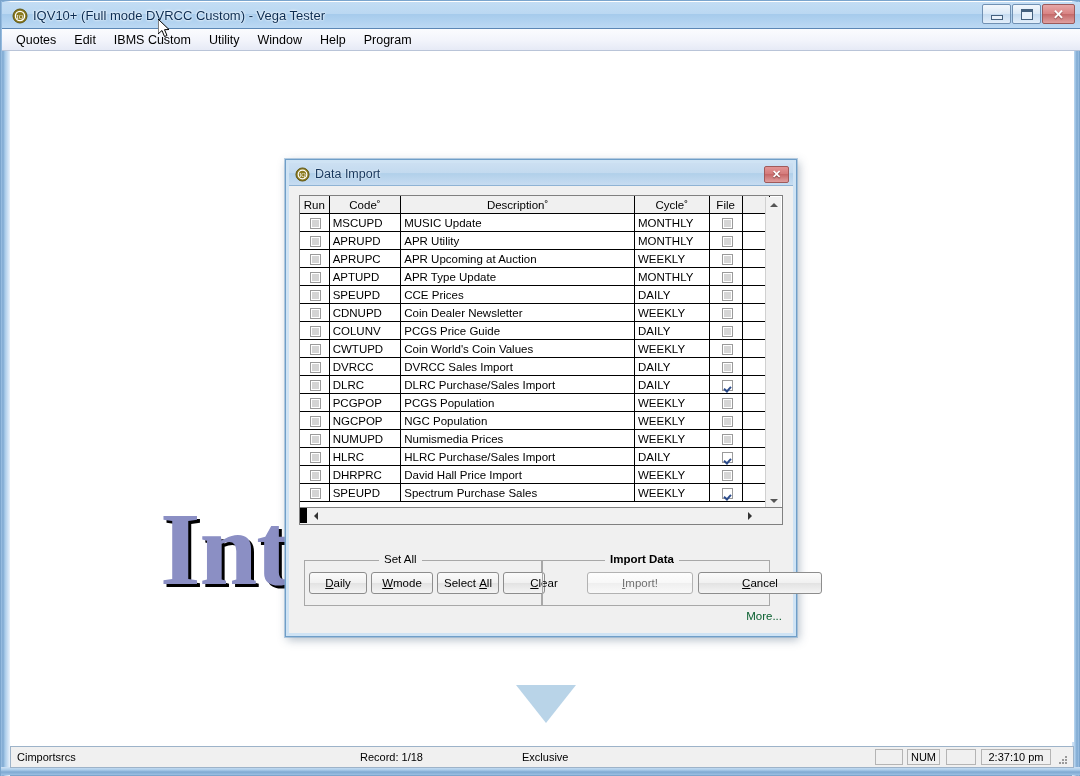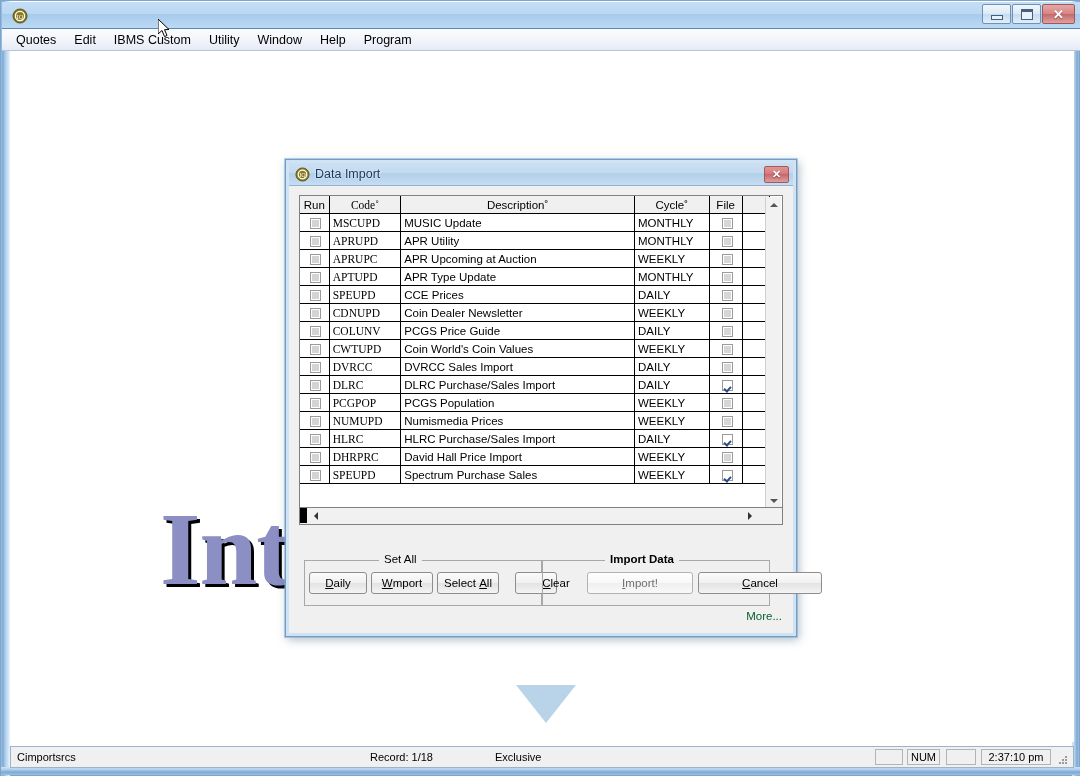--- a/index.html
+++ b/index.html
@@ -169,21 +169,21 @@
     border-bottom:1px solid #000000;
     padding:0 0 0 3px;
     color:#000000;
     font-size:11.5px;
     white-space:nowrap;
     overflow:hidden;
     background:#ffffff;
   }
   td.cb-cell{padding:0;text-align:center;vertical-align:middle;}
   .col-run{width:29px;}
-  .col-code{width:71px;font-family:Liberation Serif, serif;}
+  .col-code{width:71px;}
   .col-desc{width:232px;}
   .col-cycle{width:74px;}
   .col-file{width:33px;}
   .col-pad{width:27px;}
   th.col-desc,th.col-code,th.col-cycle{text-align:center;}
   th.col-run,th.col-file{text-align:center;}
   td.col-pad,th.col-pad{border-right:none;}
 
   .cb{
     display:inline-block;width:11px;height:11px;box-sizing:border-box;
@@ -249,21 +249,21 @@
     border:1px solid #8d8d8d;border-radius:3px;
     background:linear-gradient(to bottom,#fbfbfb 0%,#f1f1f1 48%,#e3e3e3 52%,#f4f4f4 100%);
     font-size:11.5px;color:#000000;
     display:flex;align-items:center;justify-content:center;
     font-family:"Liberation Sans", sans-serif;
     cursor:default;
   }
   #btn-daily{left:23px;width:58px;}
   #btn-weekly{left:85px;width:62px;}
   #btn-selectall{left:151px;width:62px;}
-  #btn-clear{left:229px;width:37px;padding-left:40px;}
+  #btn-clear{left:217px;width:37px;padding-left:40px;}
   #btn-import{left:301px;width:106px;
     background:linear-gradient(to bottom,#fdfdfd 0%,#f8f8f8 48%,#efefef 52%,#f9f9f9 100%);
     color:#6f6f6f;border-color:#b2b2b2;}
   #btn-cancel{left:412px;width:124px;}
   .acc{text-decoration:underline;}
 
   #more-link{
     position:absolute;right:14px;top:450px;
     font-size:11.5px;color:#0a6030;
     cursor:default;
@@ -274,22 +274,22 @@
     position:absolute;left:9px;top:745px;width:1064px;height:22px;
     background:#f0f0f0;
     border:1px solid #9db3c9;
     box-sizing:border-box;
     display:flex;align-items:center;
   }
   .sb-panel{
     font-size:11px;color:#000000;white-space:nowrap;
   }
   #sb-mode{position:absolute;left:6px;}
-  #sb-record{position:absolute;left:359px;text-align:center;}
-  #sb-lock{position:absolute;left:484px;}
+  #sb-record{position:absolute;left:349px;text-align:center;}
+  #sb-lock{position:absolute;left:511px;}
   .sb-box{
     position:absolute;top:2px;height:16px;box-sizing:border-box;
     border:1px solid #b4b4b4;background:#f0f0f0;
     display:flex;align-items:center;justify-content:center;
     font-size:11px;color:#000;
   }
   #sb-b1{right:170px;width:28px;}
   #sb-b2{right:133px;width:33px;}
   #sb-b3{right:97px;width:30px;}
   #sb-b4{right:22px;width:70px;}
@@ -305,20 +305,21 @@
   <div id="win-frame-bottom"></div>
 
   <div id="titlebar">
     <span id="title-icon">
       <svg width="16" height="16" viewBox="0 0 16 16">
         <circle cx="8" cy="8" r="7" fill="#8a7a1e" stroke="#5e5412" stroke-width="1"></circle>
         <circle cx="8" cy="8" r="4.6" fill="none" stroke="#ffffff" stroke-width="1.3"></circle>
         <text x="8" y="11" font-size="6.5" fill="#ffffff" text-anchor="middle" font-family="Liberation Serif, serif">IQ</text>
       </svg>
     </span>
+    <span id="title-text">IQV10+ (Full mode DVRCC Custom) - Vega Tester</span>
 
     <div class="win-btn" id="btn-min">
       <span class="win-glyph">
           <span id="min-shape"></span>
         </span>
     </div>
     <div class="win-btn" id="btn-max">
       <span class="win-glyph">
           <span id="max-shape"></span>
         </span>
@@ -470,20 +471,28 @@
             <tr>
               <td class="cb-cell col-run"><span class="cb run"></span></td>
               <td class="col-code">PCGPOP</td>
               <td class="col-desc">PCGS Population</td>
               <td class="col-cycle">WEEKLY</td>
               <td class="cb-cell col-file"><span class="cb"></span></td>
               <td class="col-pad"></td>
             </tr>
             <tr>
               <td class="cb-cell col-run"><span class="cb run"></span></td>
+              <td class="col-code">NGCPOP</td>
+              <td class="col-desc">NGC Population</td>
+              <td class="col-cycle">WEEKLY</td>
+              <td class="cb-cell col-file"><span class="cb"></span></td>
+              <td class="col-pad"></td>
+            </tr>
+            <tr>
+              <td class="cb-cell col-run"><span class="cb run"></span></td>
               <td class="col-code">NUMUPD</td>
               <td class="col-desc">Numismedia Prices</td>
               <td class="col-cycle">WEEKLY</td>
               <td class="cb-cell col-file"><span class="cb"></span></td>
               <td class="col-pad"></td>
             </tr>
             <tr>
               <td class="cb-cell col-run"><span class="cb run"></span></td>
               <td class="col-code">HLRC</td>
               <td class="col-desc">HLRC Purchase/Sales Import</td>
@@ -530,21 +539,21 @@
         </span>
     </div>
 
     <div class="groupbox" id="gb-setall">
       <span class="group-legend">Set All</span>
     </div>
     <div class="dlg-btn" id="btn-daily">
       <span><span class="acc">D</span><span>aily</span></span>
     </div>
     <div class="dlg-btn" id="btn-weekly">
-      <span><span class="acc">W</span><span>mport</span></span>
+      <span><span class="acc">W</span><span>mode</span></span>
     </div>
     <div class="dlg-btn" id="btn-selectall">
       <span><span>Select&nbsp;</span><span class="acc">A</span><span>ll</span></span>
     </div>
     <div class="dlg-btn" id="btn-clear">
       <span><span class="acc">C</span><span>lear</span></span>
     </div>
 
     <div class="groupbox" id="gb-import">
       <span class="group-legend">Import Data</span>

